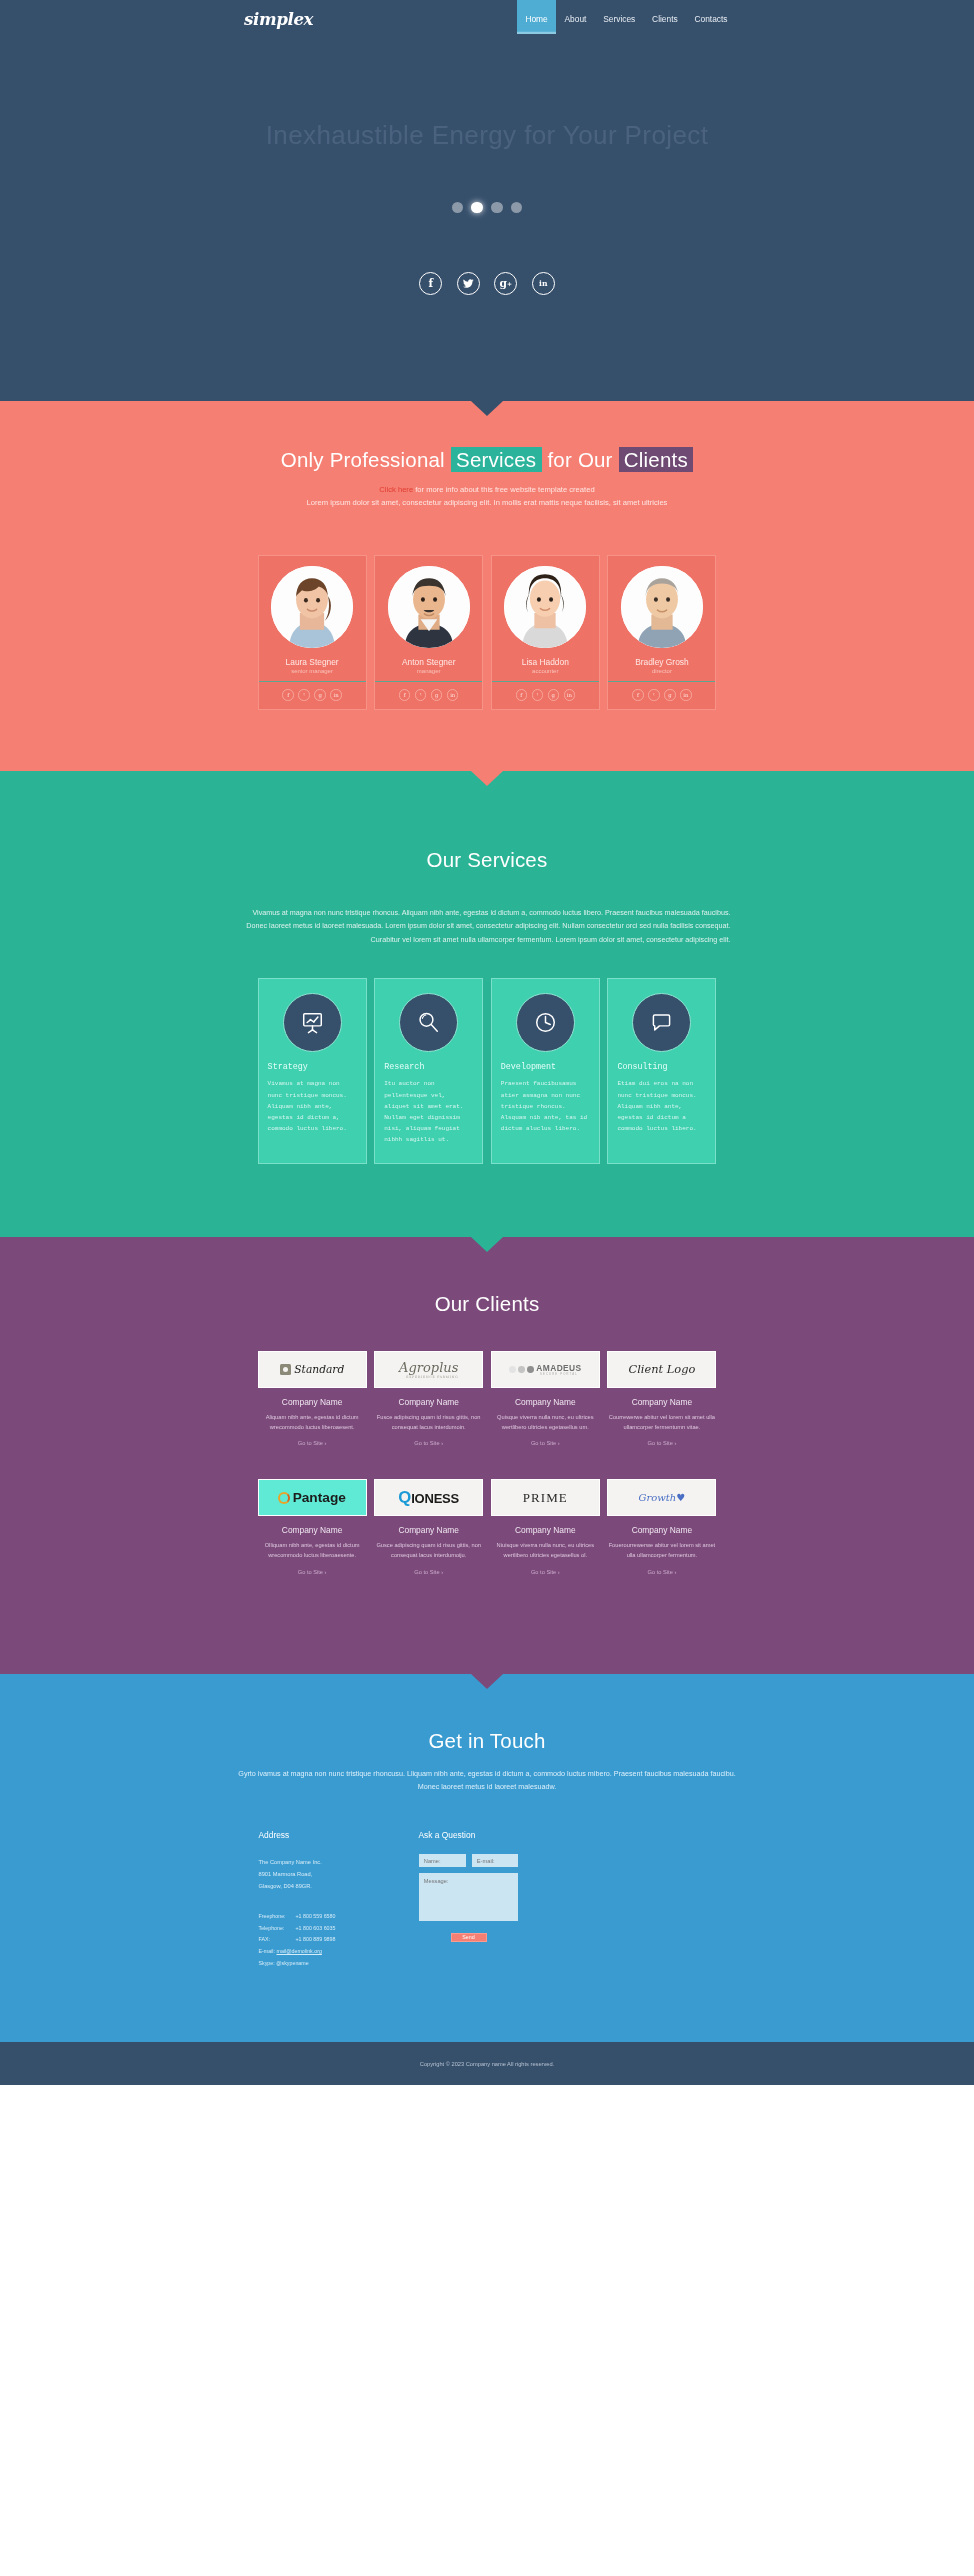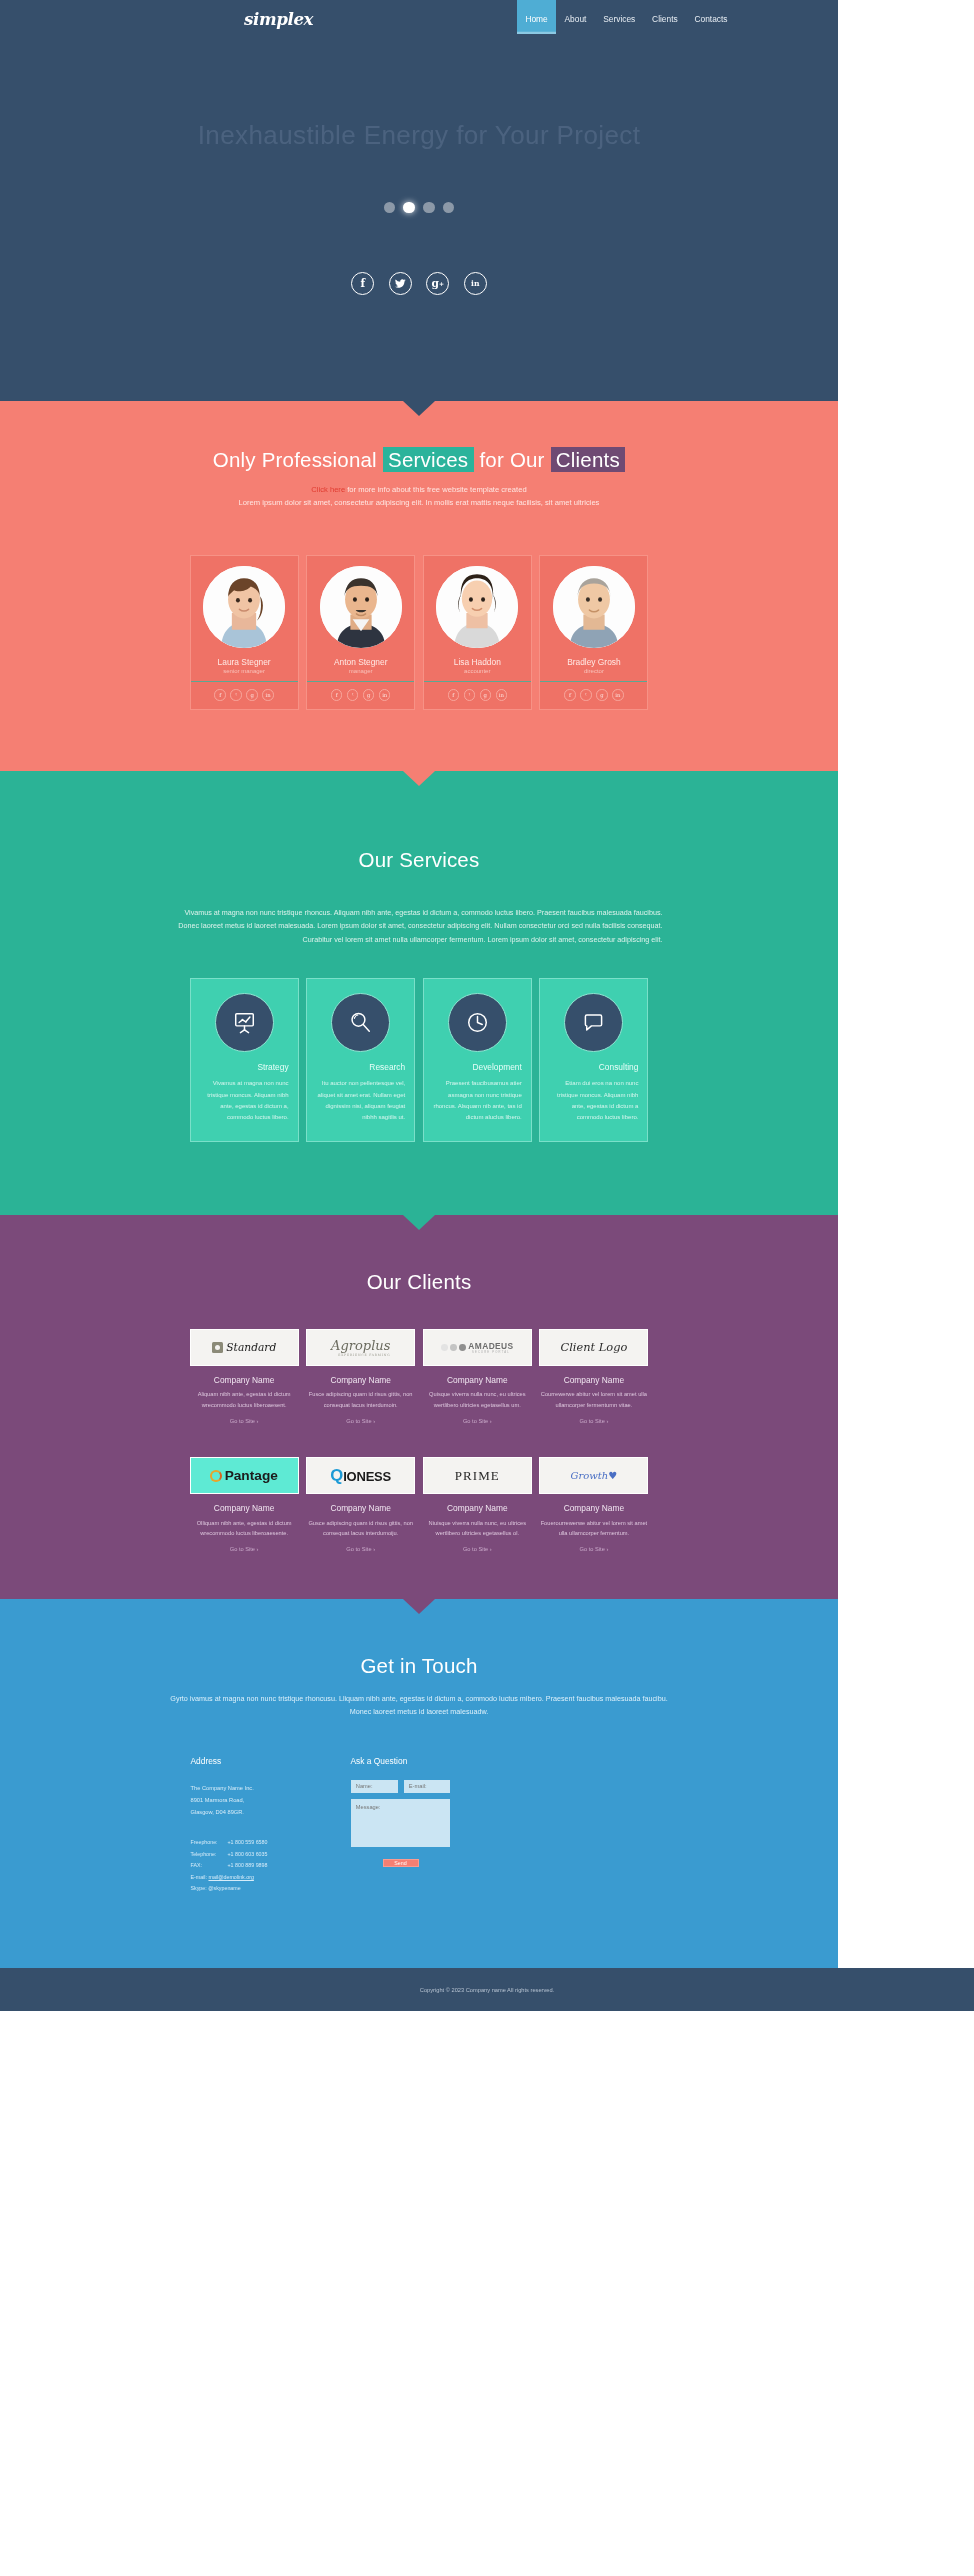--- a/index.html
+++ b/index.html
@@ -2,21 +2,21 @@
 <html style="font-size:12px"><head>
 <meta charset="utf-8">
 <style>
   * { margin:0; padding:0; box-sizing:border-box; }
   body {
     width:974px;
     font-family:"Liberation Sans", sans-serif;
     background:#fff;
     -webkit-font-smoothing:antialiased;
   }
-  .section { position:relative; width:838px; }
+  .section { position:relative; width:974px; }
 
   
   .hero { background:#364f6b; height:401px; position:relative; overflow:hidden; }
   .hero-wm, .wm { position:absolute; inset:0; pointer-events:none; opacity:.05;
     background-image:
       repeating-linear-gradient(115deg, transparent 0 46px, rgba(255,255,255,.5) 46px 46px, transparent 46px 129px);
   }
   .navbar { position:relative; height:50px; }
   .logo {
     position:absolute; left:244px; top:9px;
@@ -83,33 +83,33 @@
     display:flex; align-items:center; justify-content:center;
   }
 
   
   .services { background:#2bb396; padding:77px 0 73px; position:relative; }
   .services .notch-top { top:0; border-top:15px solid #f57f73; }
   .svc-sub { max-width:487px; margin:34px auto 0; text-align:right; font-size:7.2px; line-height:1.85; color:#ddf3ec; }
   .svc-row { display:flex; justify-content:center; gap:7.6px; margin-top:32px; }
   .svc-card {
     width:109px; background:#3fd0b0; border:0.8px solid #7ae0c9;
-    padding:13.7px 9px 18px; text-align:right;
+    padding:13.7px 9px 18px; text-align:left;font-family:Liberation Mono, monospace;
   }
   .svc-icon {
     width:59px; height:59px; border-radius:50%; background:#364f6b;
     margin:0 auto; display:flex; align-items:center; justify-content:center;
     border:1.5px solid #8fe6d2;
   }
   .svc-icon svg { width:27px; height:27px; }
   .svc-name { margin-top:10.7px; font-size:8.4px; color:#e6fff8; }
   .svc-text { margin-top:6px; font-size:6px; line-height:1.85; color:#d6f6ee; }
 
   
-  .clients { background:#7b4a7a; padding:55px 0 47px; position:relative; }
+  .clients { background:#7b4a7a; padding:55px 0 99px; position:relative; }
   .clients .notch-top { top:0; border-top:15px solid #2bb396; }
   .cl-row { display:flex; justify-content:center; gap:7.6px; margin-top:35px; }
   .cl-row.second { margin-top:33px; }
   .cl-card { width:109px; text-align:center; }
   .cl-logo {
     height:37px; background:#f4f3f1; border:0.8px solid #fff;
     display:flex; align-items:center; justify-content:center; overflow:hidden;
   }
   .cl-name { margin-top:9px; font-size:8.4px; color:#f1e6f1; }
   .cl-text { margin-top:4.6px; font-size:5.7px; line-height:1.85; color:#dfc9df; }

